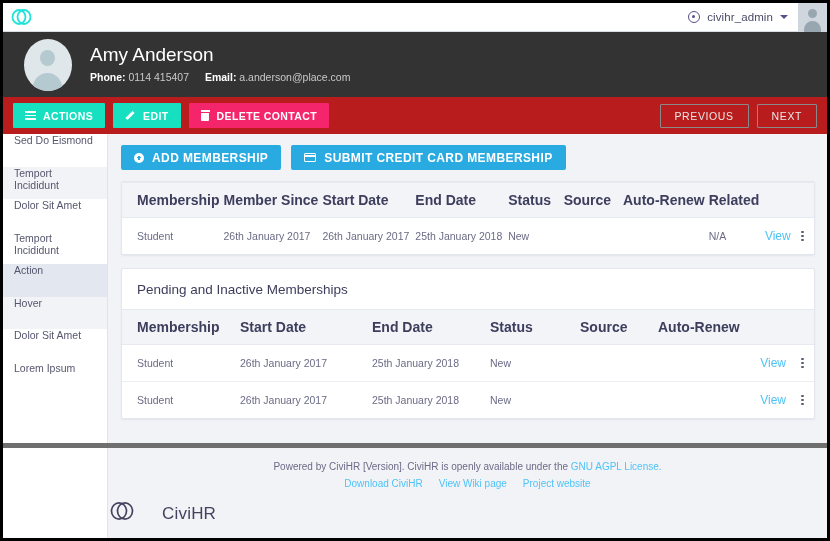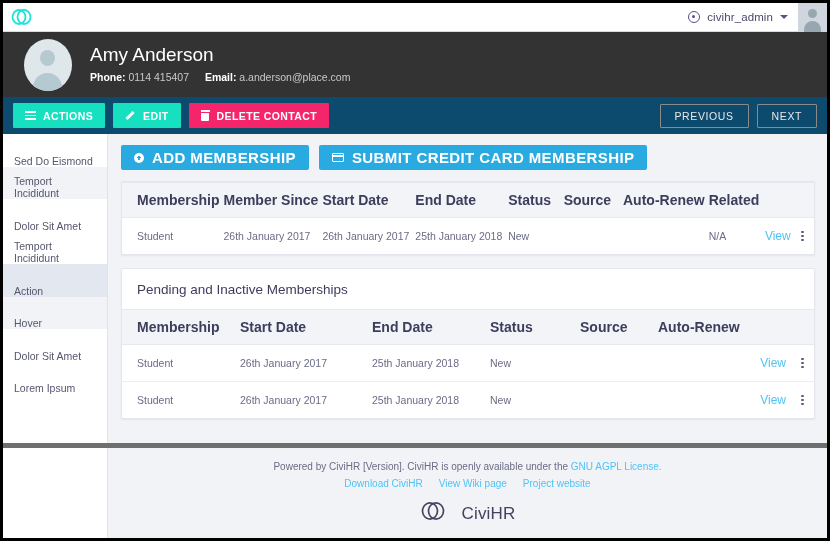--- a/index.html
+++ b/index.html
@@ -123,21 +123,21 @@
   .profile-line {
     font-size: 10.5px;
     color: #c9c9c9;
     line-height: 15px;
   }
   .profile-line b { color: #ffffff; font-weight: bold; }
   .profile-line .sep { display: inline-block; width: 10px; }
 
   
   .actionbar {
-    background: #0c4a6e;
+    background: #b91c1c;
     height: 37px;
     display: flex;
     align-items: center;
     padding: 0 10px;
     flex: 0 0 auto;
   }
   .btn {
     border: none;
     font-family: "Liberation Sans", sans-serif;
     font-size: 10.5px;
@@ -200,41 +200,41 @@
     flex: 0 0 auto;
     display: flex;
     flex-direction: column;
   }
   .side-item {
     font-size: 10.5px;
     color: #56566e;
     padding: 0 11px;
     height: 32.5px;
     display: flex;
-    align-items: flex-end;
+    align-items: flex-start;
     cursor: pointer;
     background: #ffffff;
     line-height: 12px;
   }
   .side-item.alt { background: #f2f3f7; }
   .side-item.active { background: #e3e8f0; }
 
   .content {
     flex: 1 1 auto;
     min-width: 0;
     padding: 11px 12px 0 13px;
     overflow: hidden;
     display: flex;
     flex-direction: column;
   }
   .content-btns { display: flex; gap: 10px; margin-bottom: 11px; }
   .btn-blue {
     background: #29abe2;
     color: #fff;
-    font-size: 15px;
+    font-size: 12px;
     font-weight: bold;
     letter-spacing: .4px;
     height: 25px;
     padding: 0 13px;
     border: none;
     display: inline-flex;
     align-items: center;
     gap: 8px;
     cursor: pointer;
     border-radius: 2px;
@@ -335,22 +335,22 @@
     background: #f1f3f7;
     text-align: center;
     padding: 10px 0 12px 0;
     font-size: 10px;
     color: #6b6b86;
     line-height: 17px;
   }
   .footer-main a { color: #4ec3f7; text-decoration: none; cursor: pointer; }
   .footer-links { display: flex; justify-content: center; gap: 16px; }
   .footer-logo {
-    display: flex; align-items: center; justify-content: center;
-    gap: 12px; margin-top: 9px;
+    display: flex; align-items: center; justify-content: flex-start;
+    gap: 24px; margin-top: 9px;
   }
   .footer-logo-text {
     font-size: 17px; color: #43435f; letter-spacing: .2px;
   }
 </style>
 </head>
 <body>
 
 <div class="screen">
 

